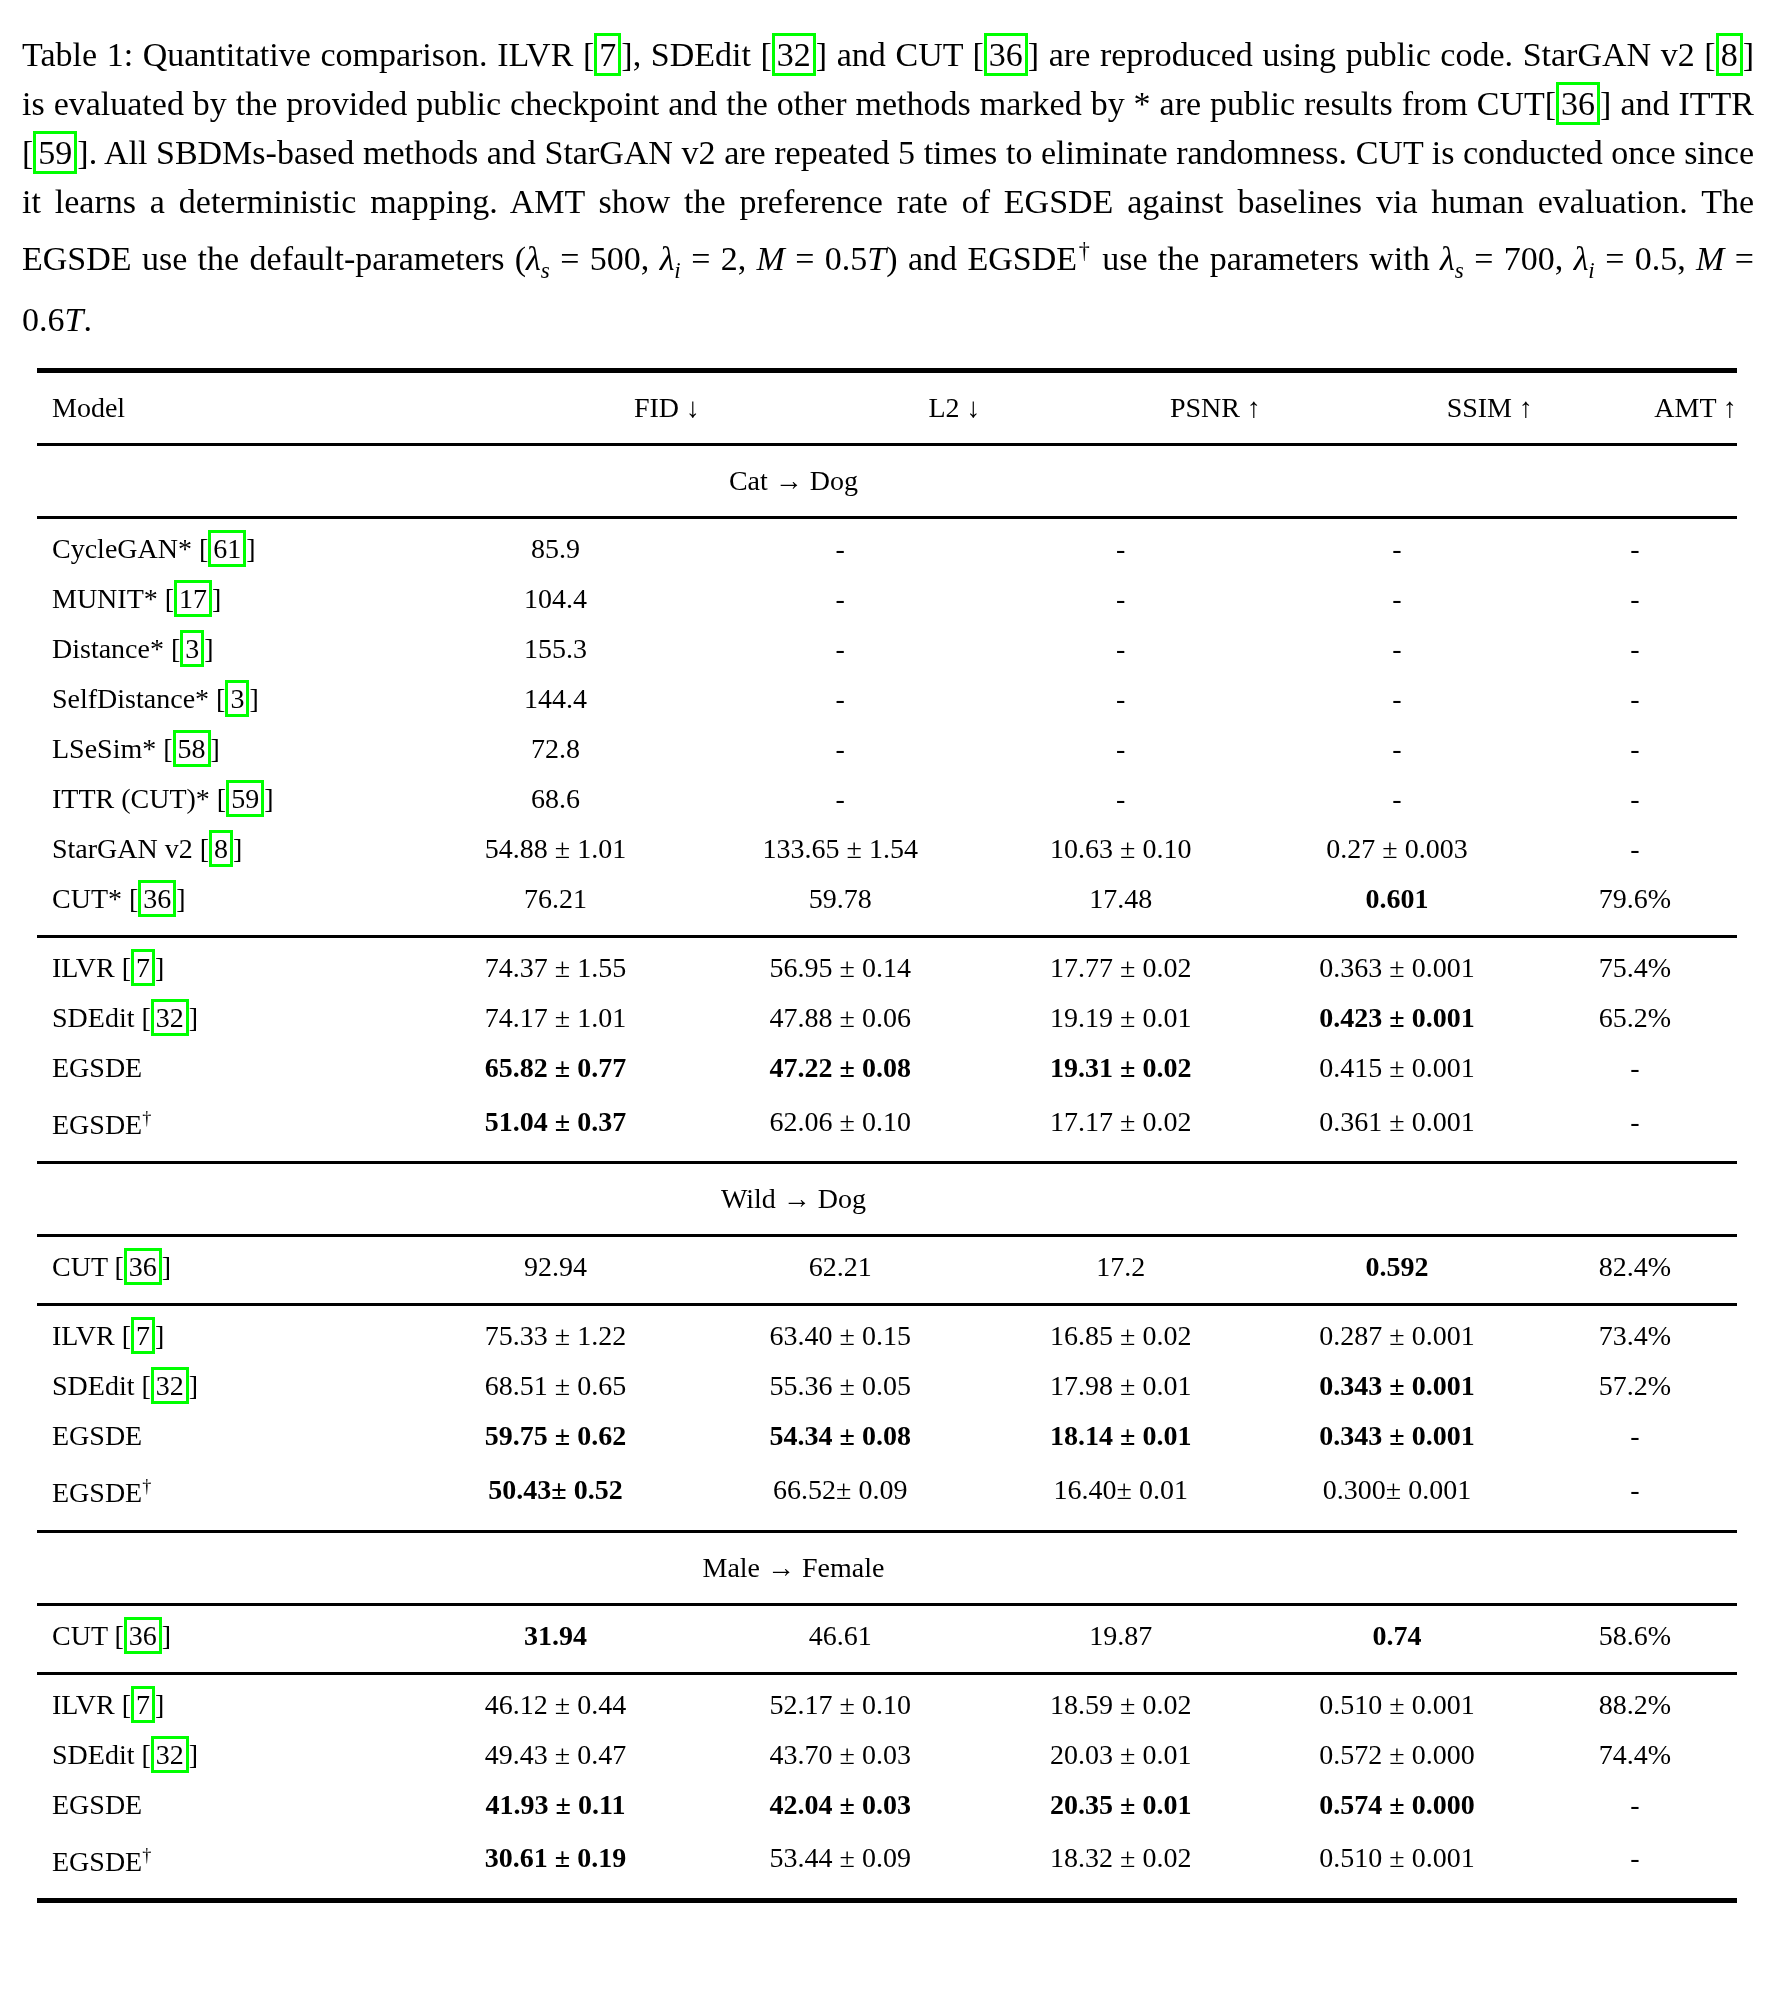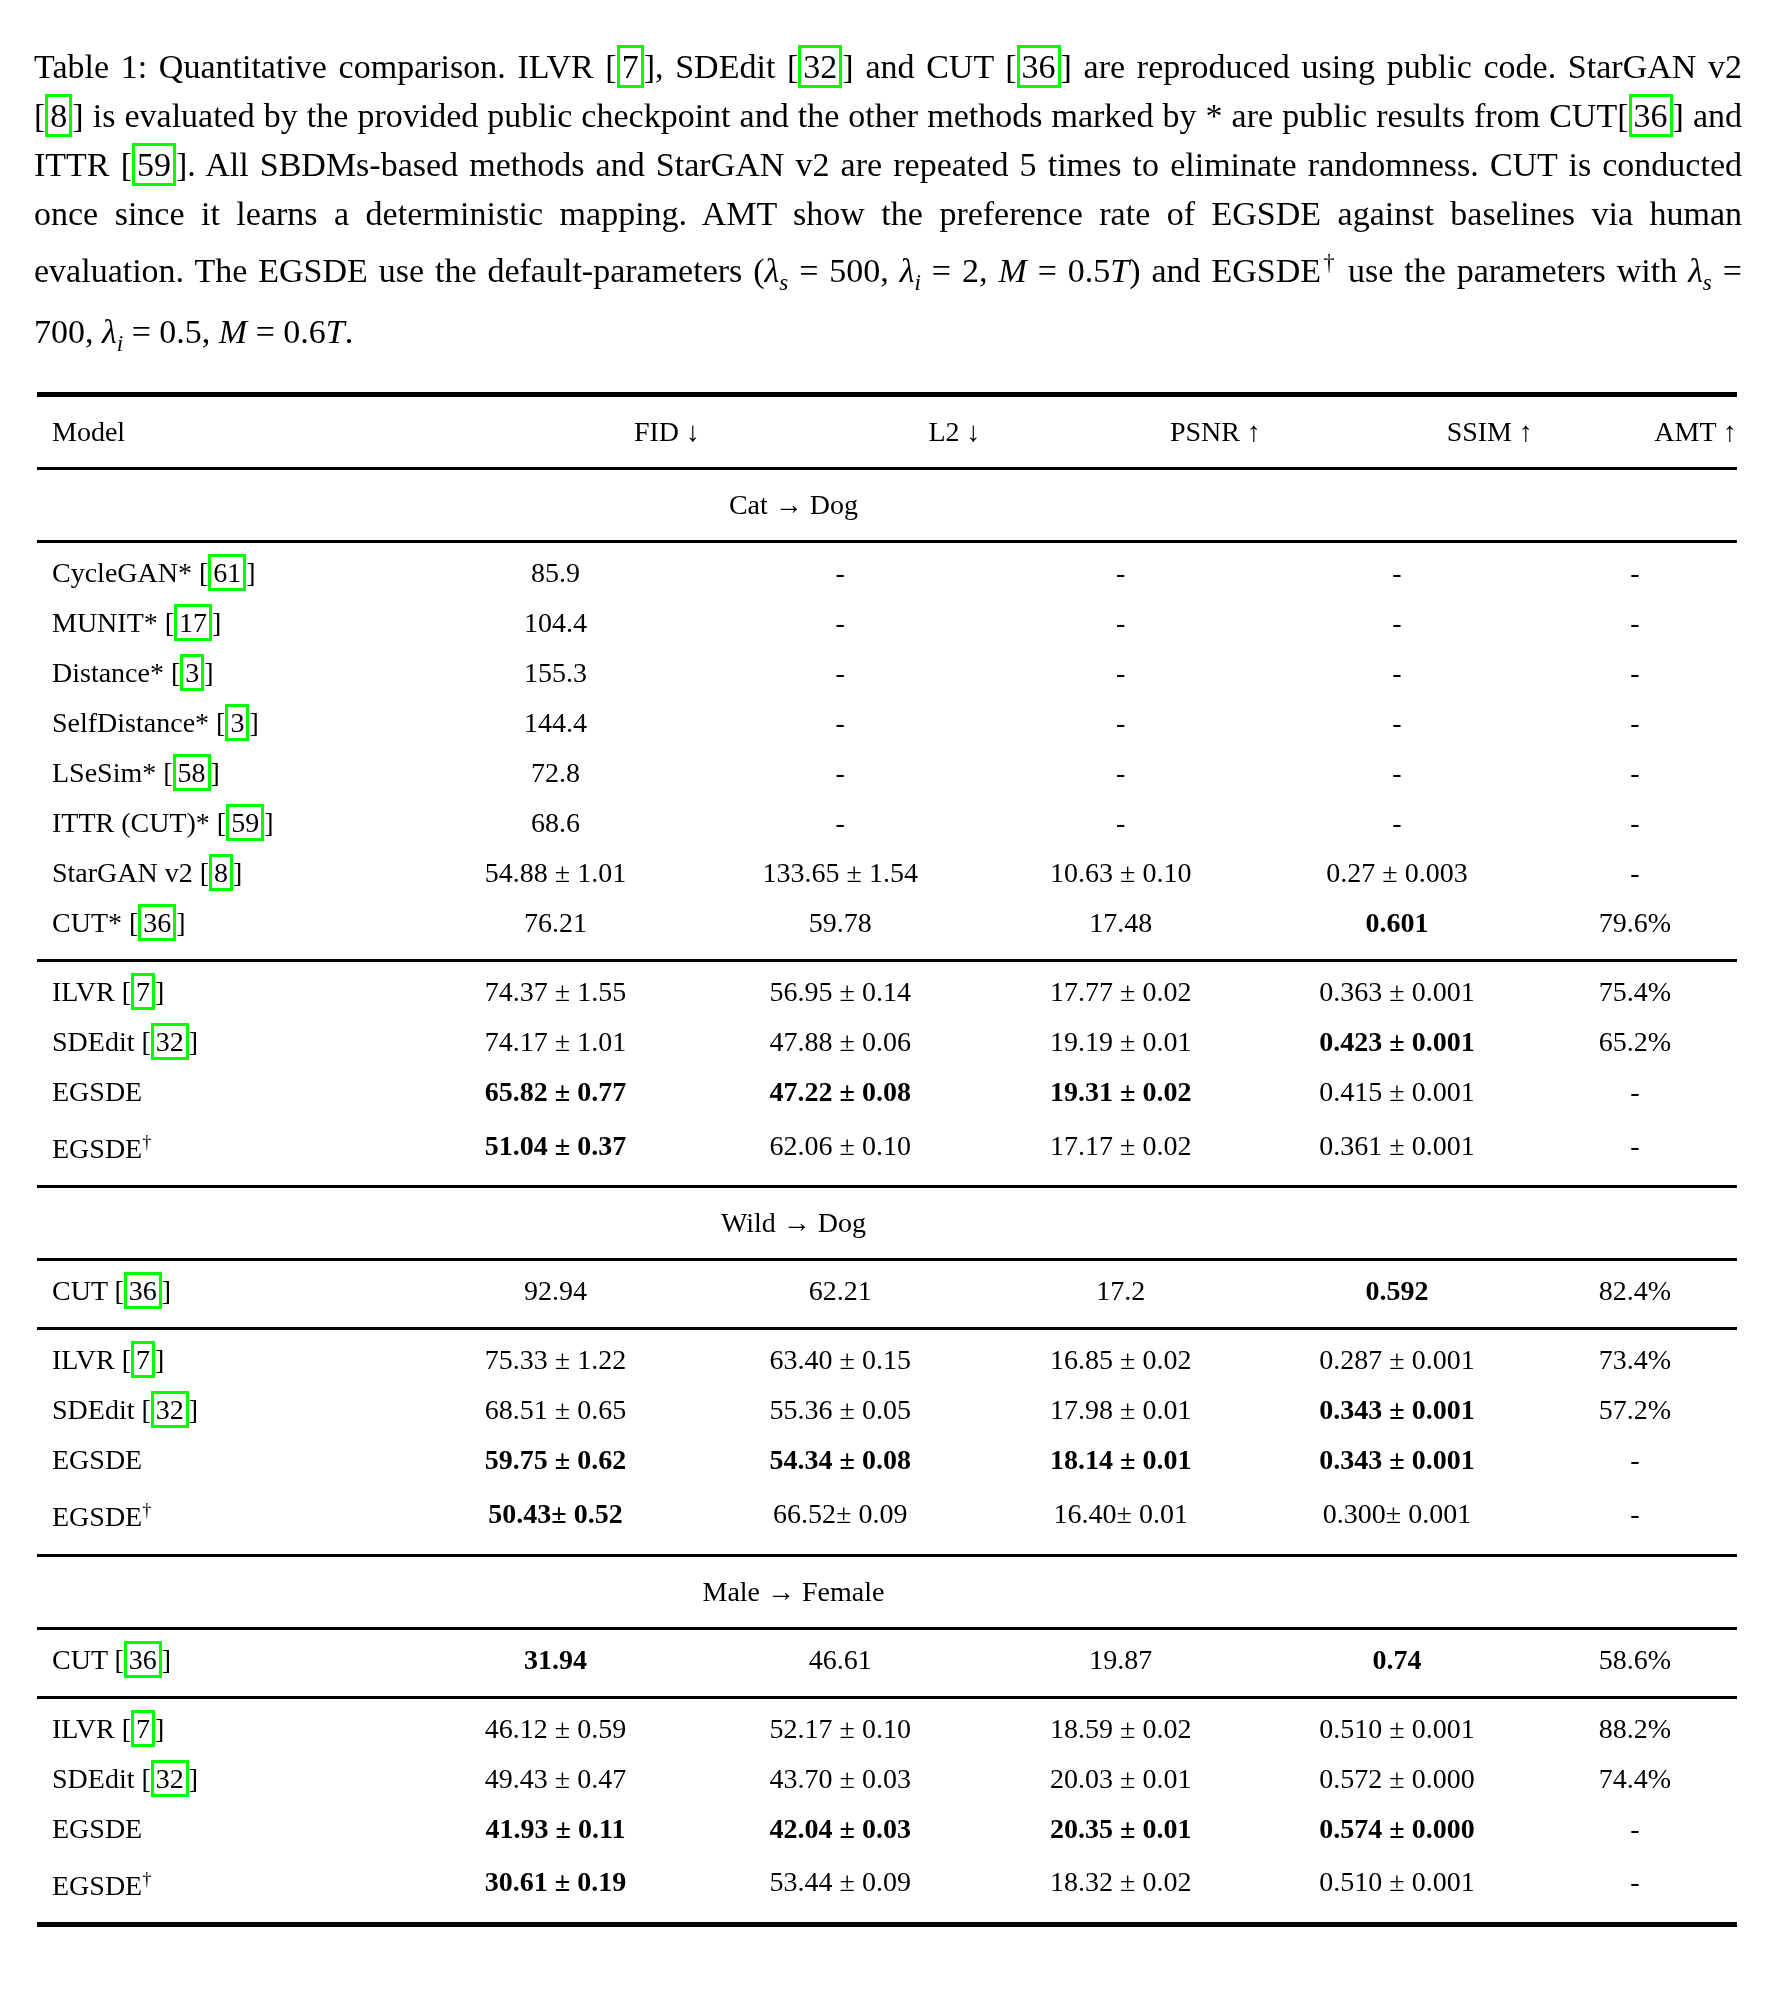--- a/index.html
+++ b/index.html
@@ -2,21 +2,21 @@
 <html><head>
 <meta charset="utf-8">
 <style>
   html, body { margin: 0; padding: 0; }
   body {
     width: 1774px; height: 1996px; overflow: hidden;
     background: #ffffff; color: #000000;
     font-family: "Liberation Serif", "DejaVu Serif", serif;
   }
   .caption {
-    margin: 16px; padding: 26px 16px 0 18px;
+    margin: 4px; padding: 26px 16px 0 18px;
     font-size: 34px; line-height: 49px;
     text-align: justify;
   }
   .mi { font-style: italic; }
   .mi sub { font-style: italic; font-size: 68%; }
   sup.dag { font-size: 65%; }
   .cite-box {
     border: 3px solid #00ff00;
     padding: 0 2px;
   }
@@ -253,21 +253,21 @@
           <td class="val">46.61</td>
           <td class="val">19.87</td>
           <td class="val b">0.74</td>
           <td class="val">58.6%</td>
         </tr>
         <tr class="rule light">
           <td colspan="6"></td>
         </tr>
         <tr class="drow gfirst">
           <td class="model"><span>ILVR</span> <span class="cite">[<span class="cite-box">7</span>]</span></td>
-          <td class="val">46.12 ± 0.59</td>
+          <td class="val">46.12 ± 0.44</td>
           <td class="val">52.17 ± 0.10</td>
           <td class="val">18.59 ± 0.02</td>
           <td class="val">0.510 ± 0.001</td>
           <td class="val">88.2%</td>
         </tr>
         <tr class="drow">
           <td class="model"><span>SDEdit</span> <span class="cite">[<span class="cite-box">32</span>]</span></td>
           <td class="val">49.43 ± 0.47</td>
           <td class="val">43.70 ± 0.03</td>
           <td class="val">20.03 ± 0.01</td>

